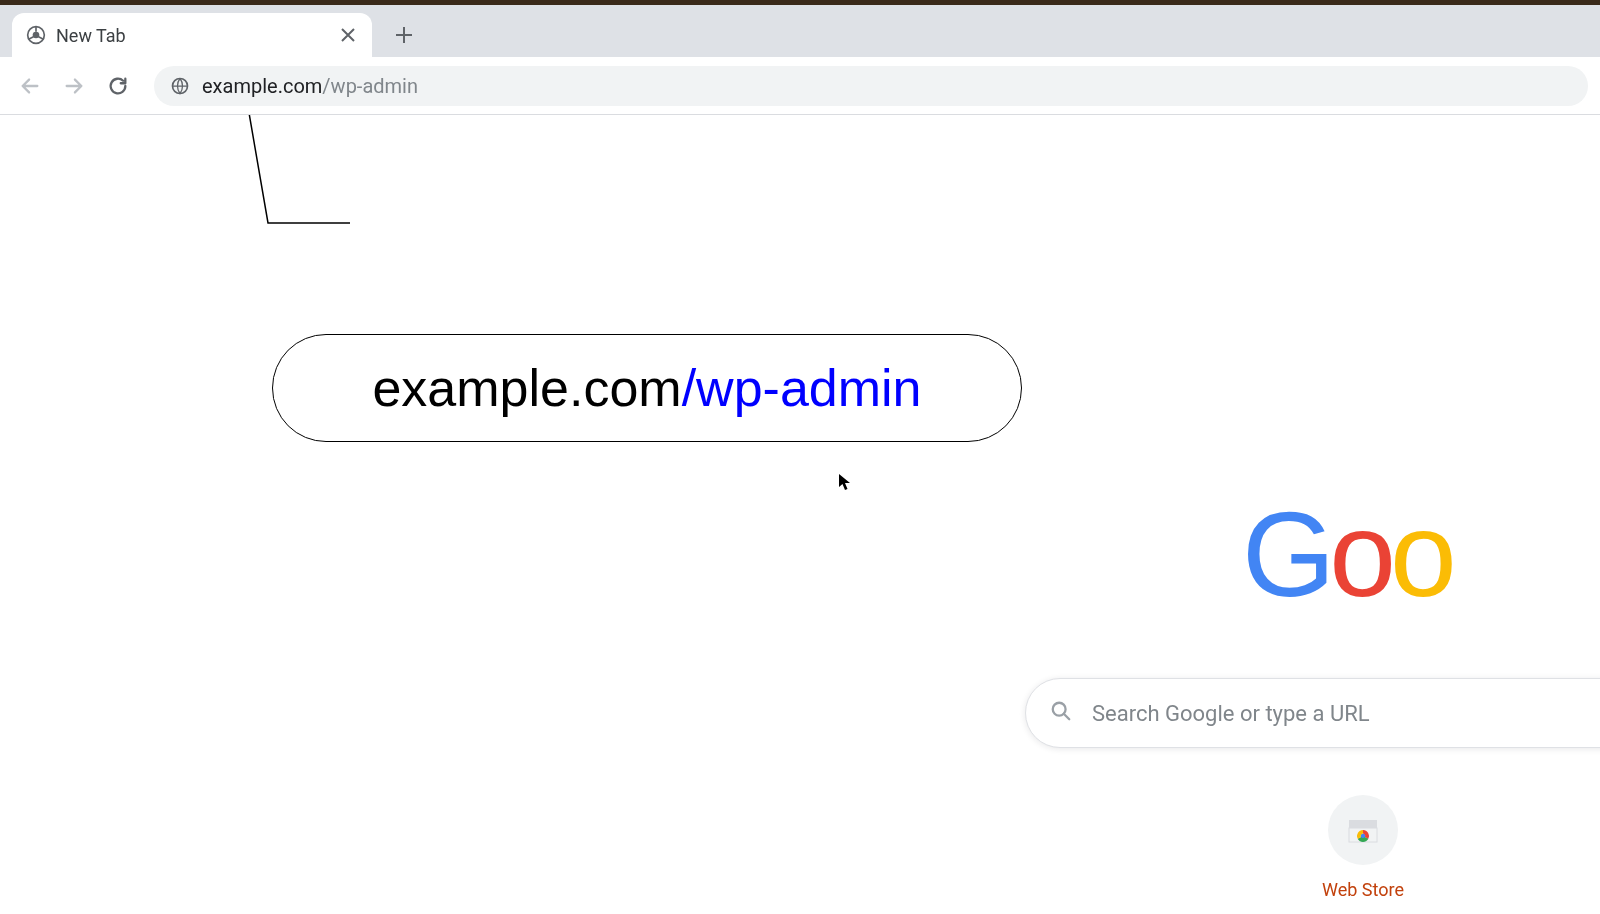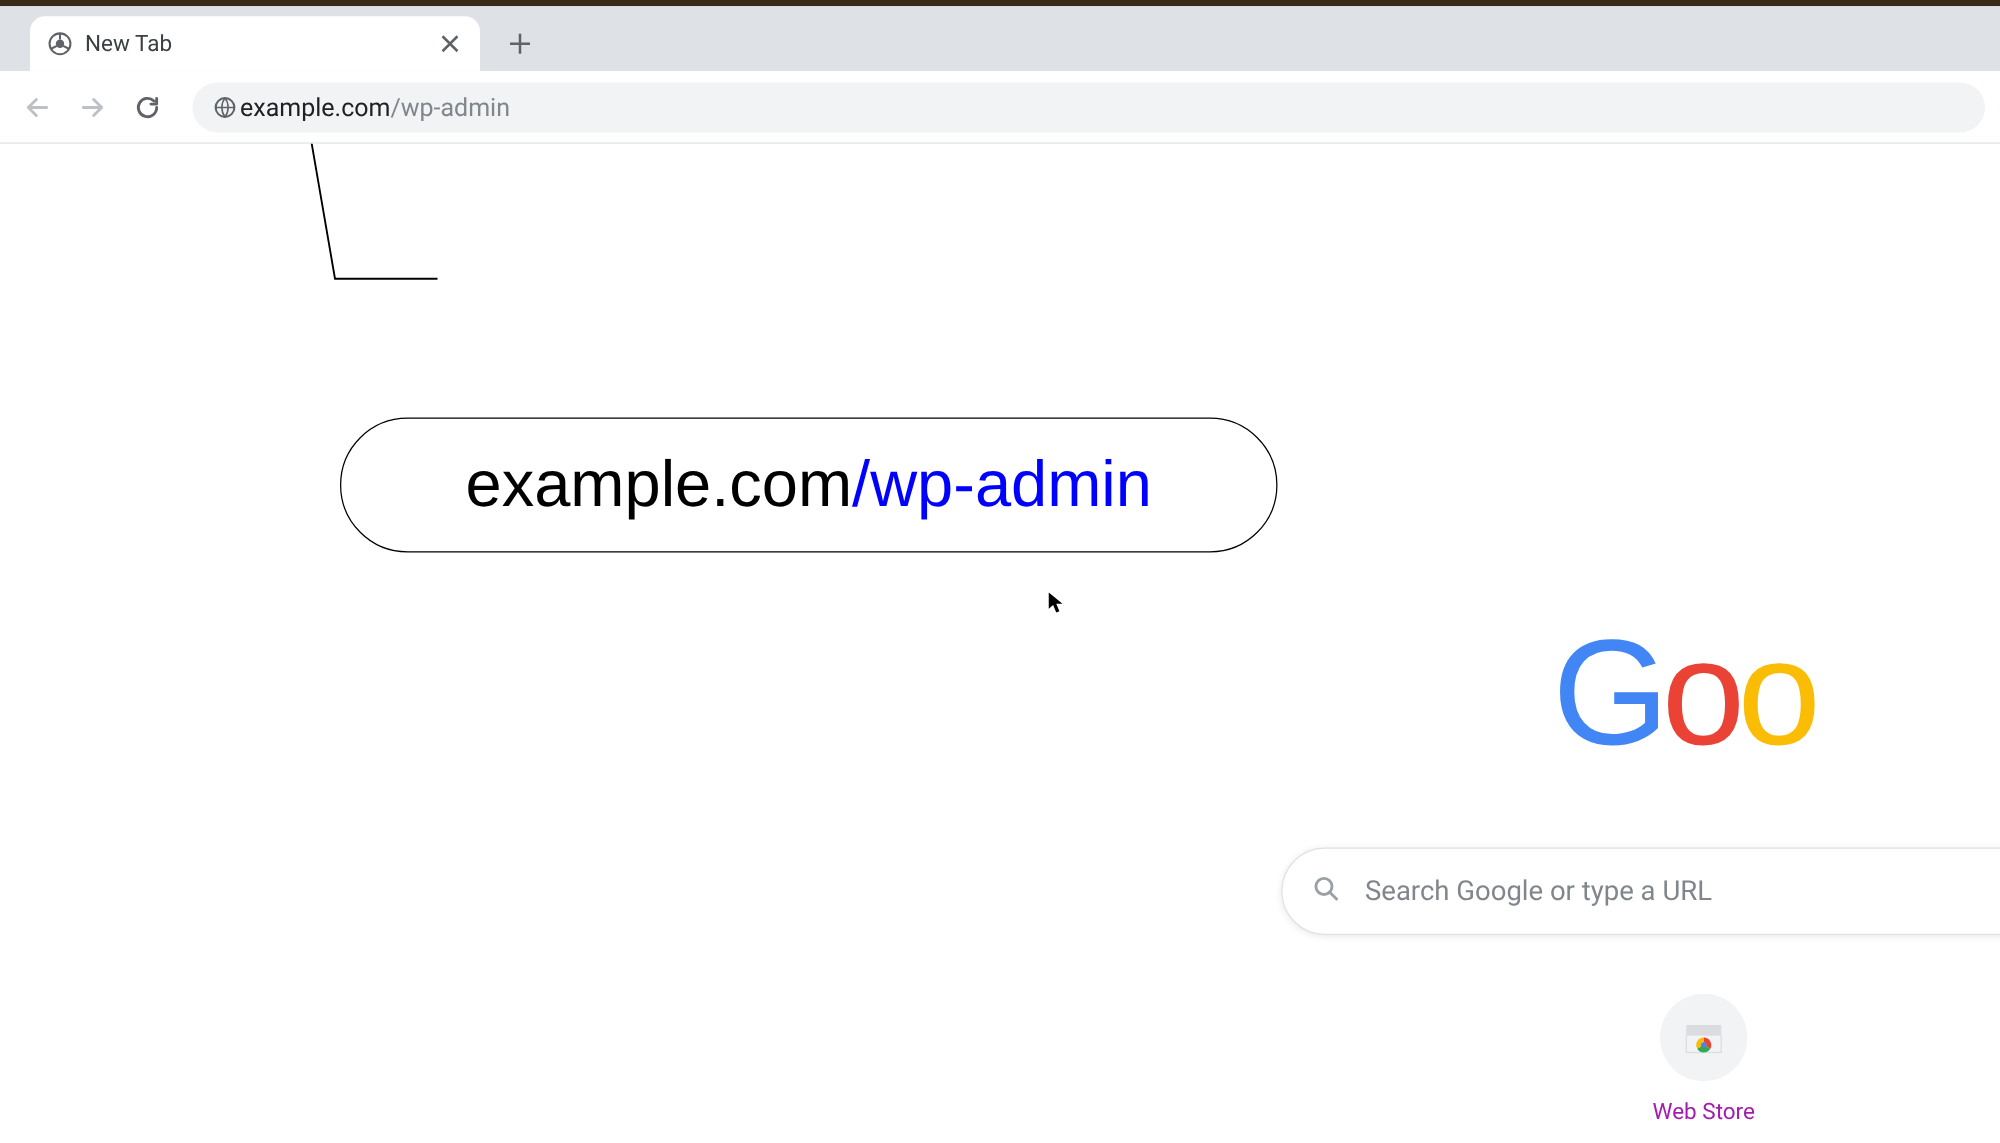--- a/index.html
+++ b/index.html
@@ -25,21 +25,20 @@
   .tab {
     background: #fff;
     height: 44px;
     width: 360px;
     border-radius: 12px 12px 0 0;
     display: flex;
     align-items: center;
     padding: 0 14px;
     gap: 10px;
     position: relative;
-    margin-left: 12px;
   }
   .tab-favicon {
     width: 20px;
     height: 20px;
     display: flex;
     align-items: center;
     justify-content: center;
   }
   .tab-title {
     flex: 1;
@@ -90,21 +89,21 @@
   }
   .nav-btn.disabled { color: #bdc1c6; cursor: default; }
   .omnibox {
     flex: 1;
     height: 40px;
     background: #f1f3f4;
     border-radius: 20px;
     display: flex;
     align-items: center;
     padding: 0 16px;
-    gap: 2px;
+    gap: 12px;
     margin-left: 10px;
   }
   .site-icon {
     width: 20px;
     height: 20px;
     color: #5f6368;
     display: flex;
     align-items: center;
     justify-content: center;
   }
@@ -183,21 +182,21 @@
   }
   .shortcut-icon-bg {
     width: 70px;
     height: 70px;
     background: #f1f3f4;
     border-radius: 50%;
     display: flex;
     align-items: center;
     justify-content: center;
   }
-  .shortcut-label { font-size: 18px; color: #a21caf; white-space: nowrap; }
+  .shortcut-label { font-size: 18px; color: #c2410c; white-space: nowrap; }
 
   .cursor {
     position: absolute;
     left: 838px;
     top: 358px;
     width: 14px;
     height: 18px;
     pointer-events: none;
   }
 </style>

